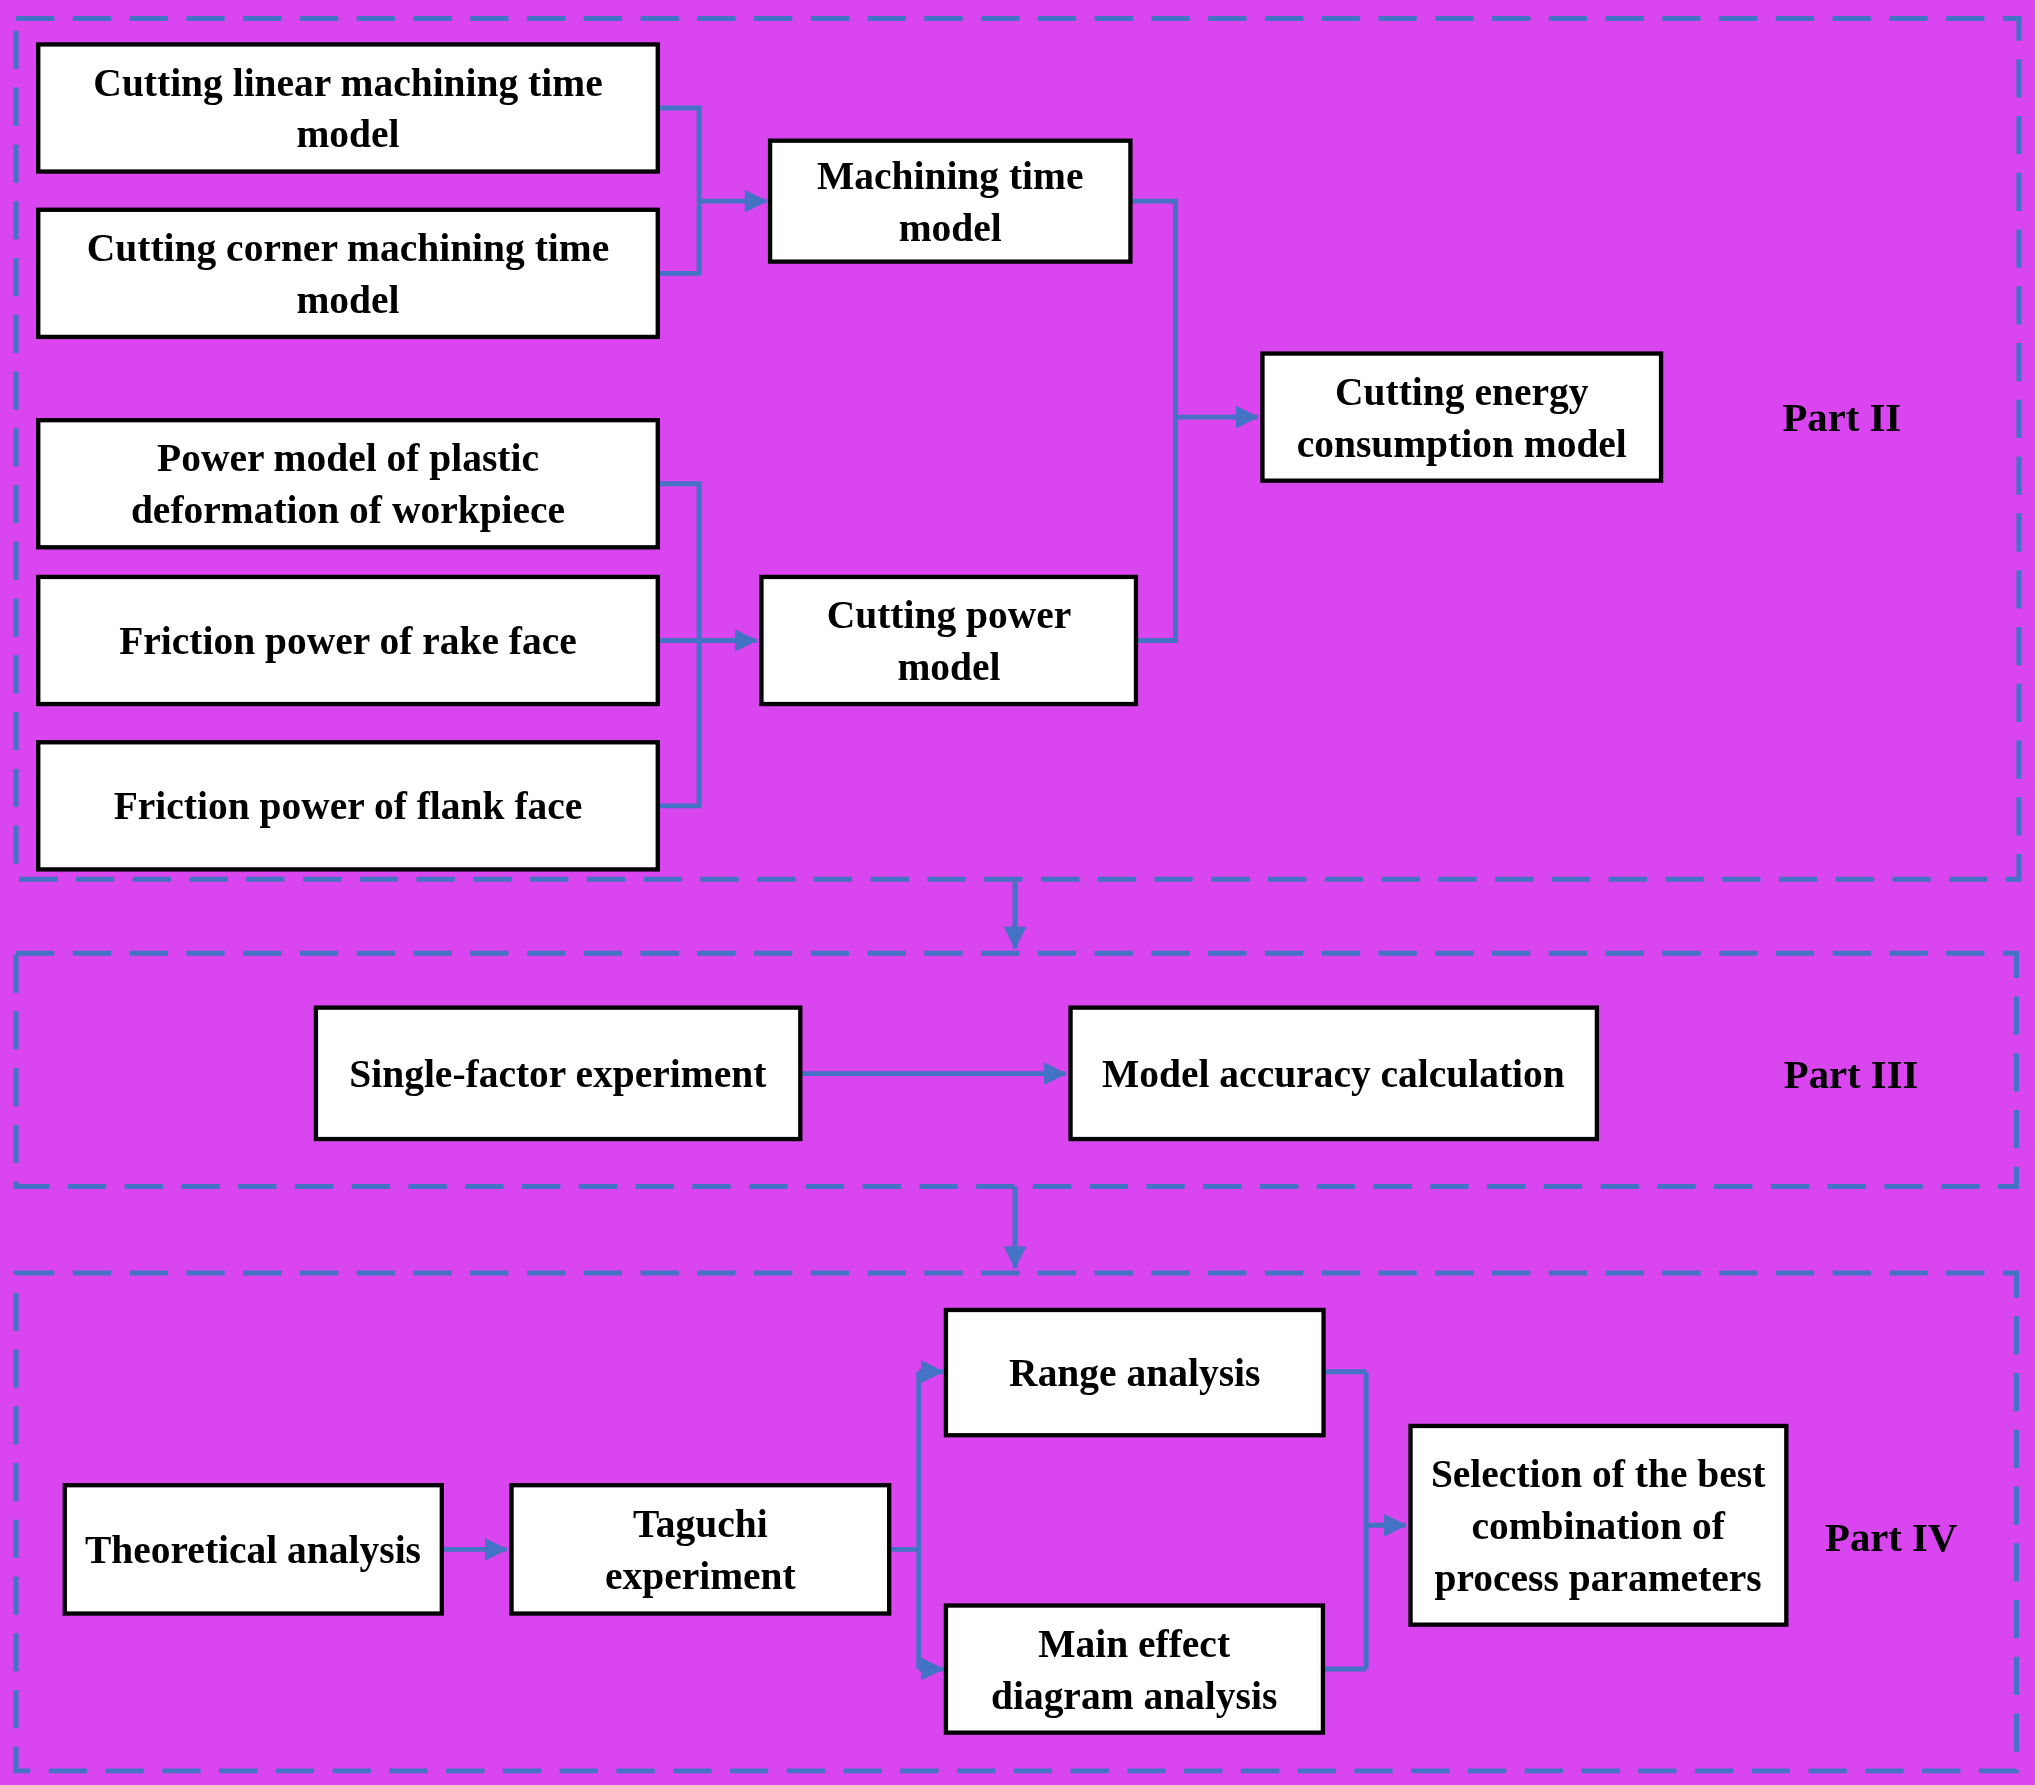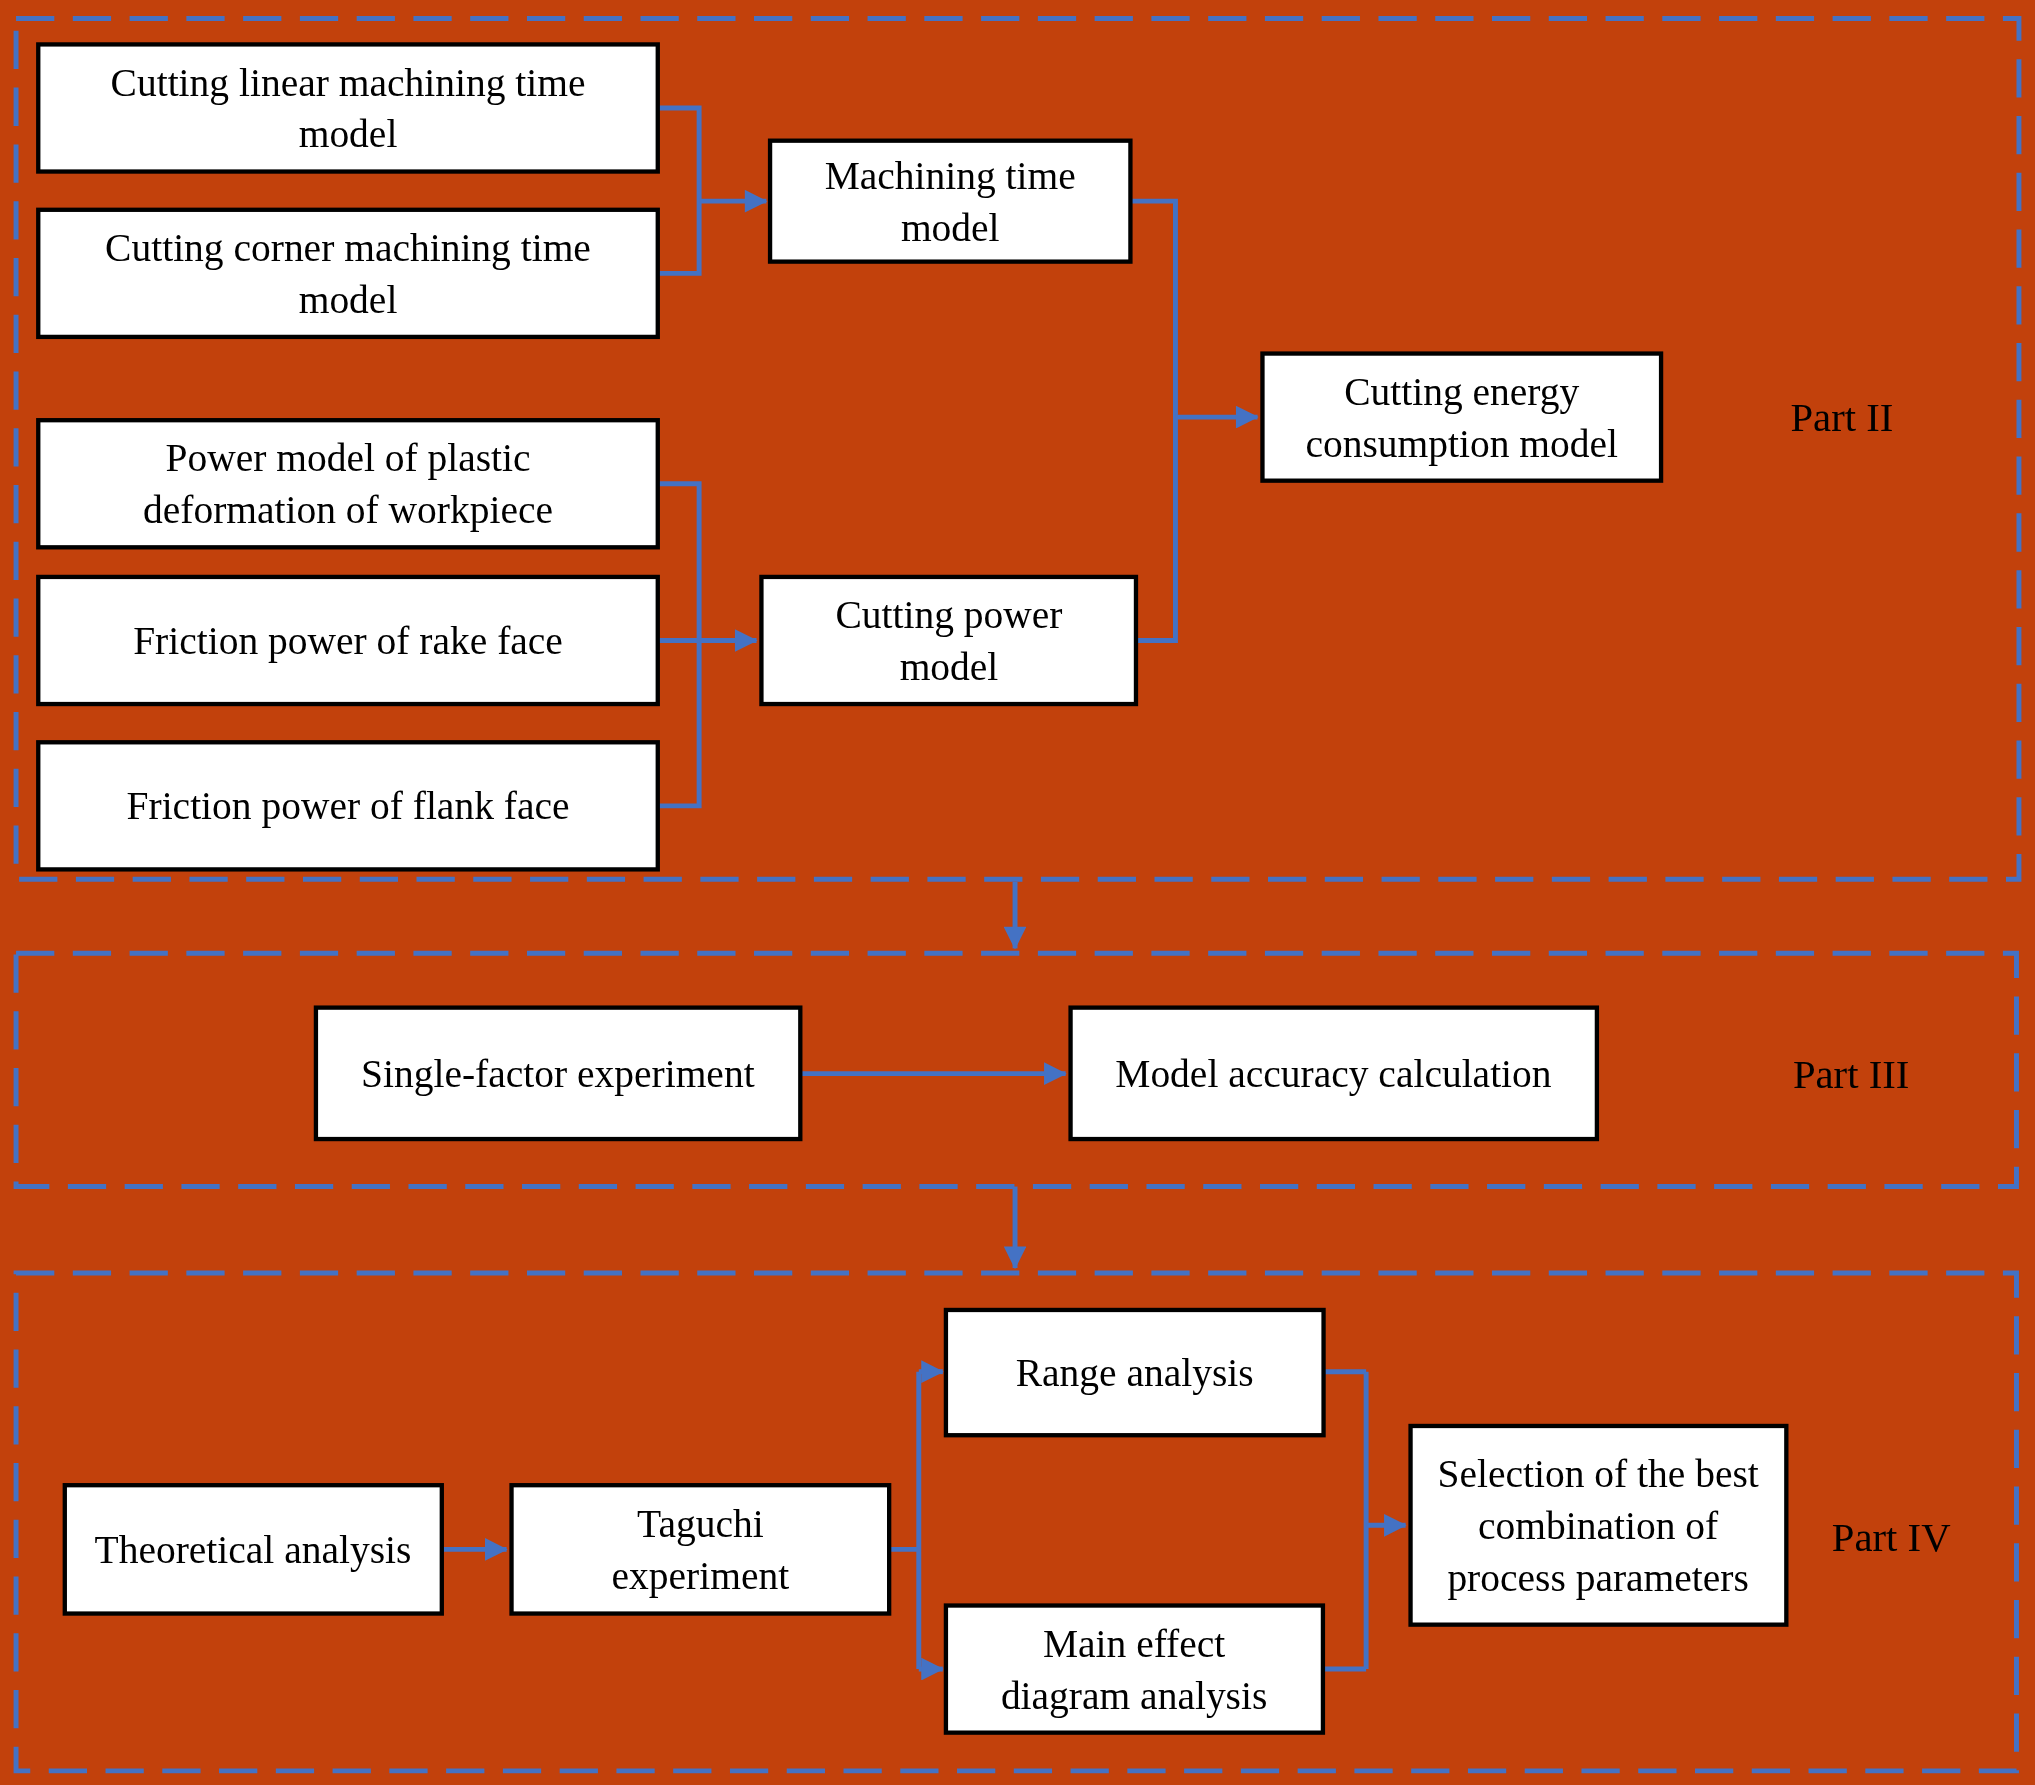--- a/index.html
+++ b/index.html
@@ -2,21 +2,22 @@
 <html style="font-size:10px"><head>
 <meta charset="utf-8">
 <style>
   html, body {
     margin: 0;
     padding: 0;
     background: #ffffff;
   }
   .stage {
     width: 100%;
-    background: #c2410c;
+    background: #d946ef;
+    font-weight: bold;
   }
   svg {
     display: block;
     width: 100%;
     height: auto;
   }
   .box-rect {
     fill: #ffffff;
     stroke: #000000;
     stroke-width: 7;

